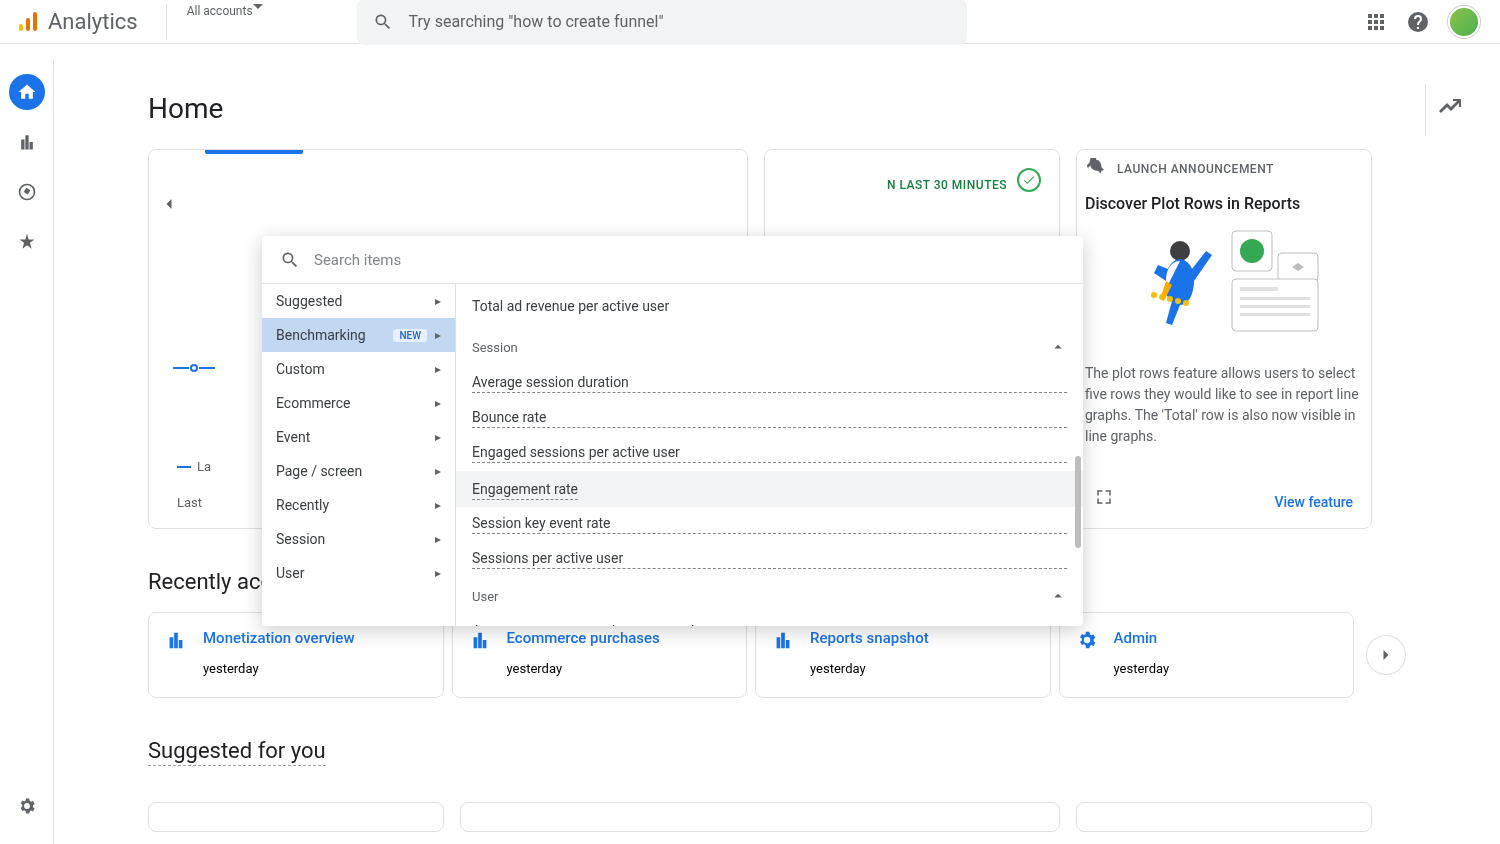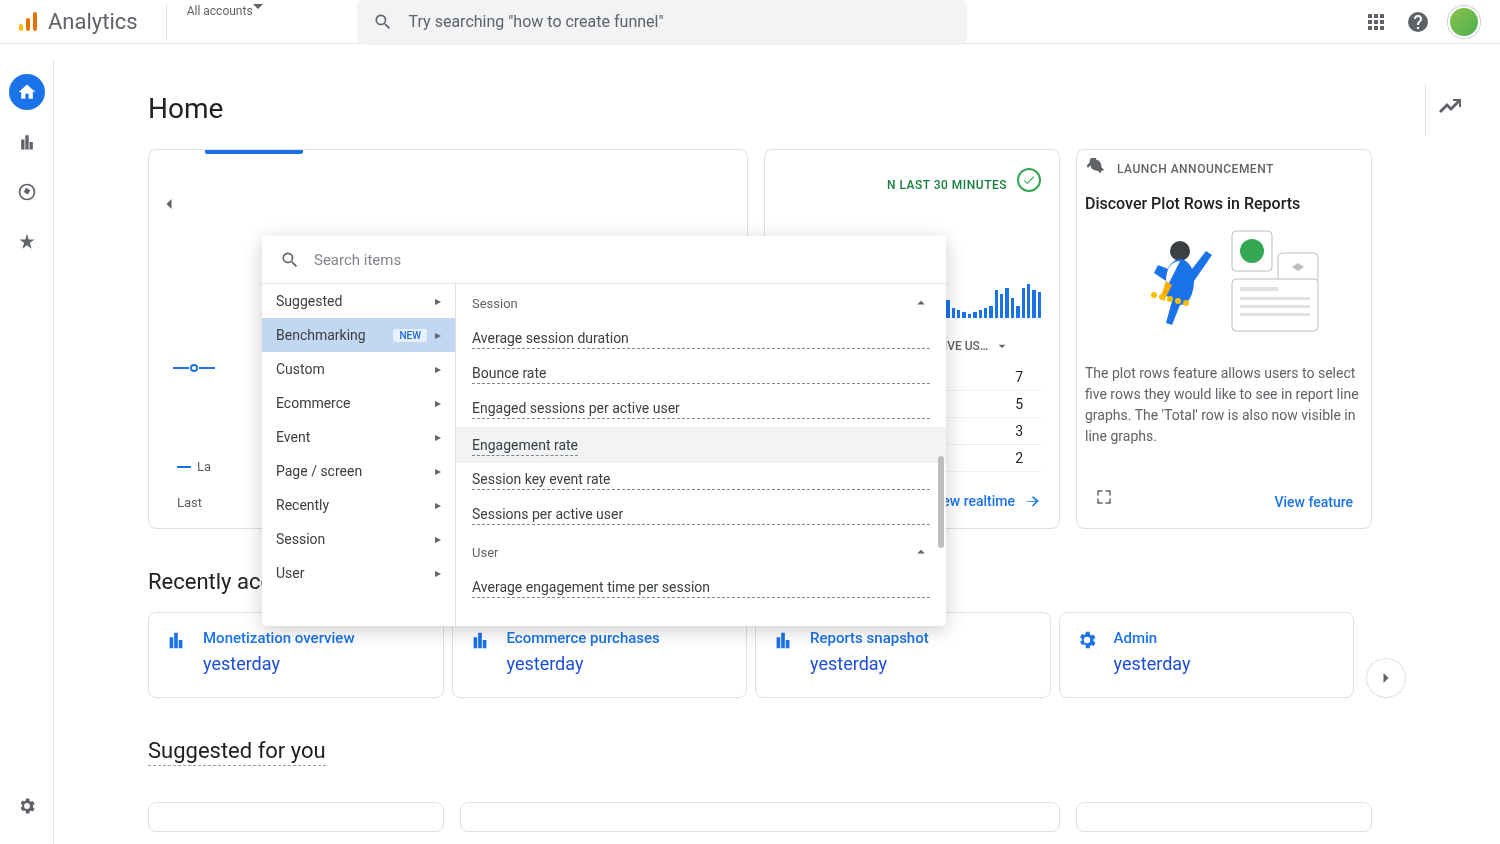--- a/index.html
+++ b/index.html
@@ -53,34 +53,34 @@
 .card3{width:296px;height:380px;padding:8px}
 .launch-head{display:flex;align-items:center;gap:10px;font-size:12px;font-weight:500;color:#5f6368;letter-spacing:.5px}
 .launch-head svg{width:22px;height:22px;fill:#5f6368}
 .c3-title{font-size:16px;font-weight:500;margin-top:14px;color:#202124}
 .c3-illus{height:130px;display:flex;align-items:center;justify-content:center;margin-top:10px;position:relative}
 .c3-desc{font-size:14px;color:#5f6368;line-height:1.5;margin-top:10px}
 .expand-ic{position:absolute;bottom:18px;left:18px}
 .expand-ic svg{width:18px;height:18px;fill:#5f6368}
 .section-h{font-size:22px;font-weight:400;margin-top:40px;margin-bottom:18px}
 .section-h.dotted{border-bottom:1px dashed #9aa0a6;display:inline-block;padding-bottom:2px}
-.ra-row{display:flex;gap:8px;align-items:flex-end}
+.ra-row{display:flex;gap:8px;align-items:center}
 .ra-card{width:296px;height:86px;border:1px solid #e0e0e0;border-radius:8px;padding:16px;display:flex;gap:16px;align-items:flex-start;cursor:pointer}
 .ra-card svg{width:22px;height:22px;flex-shrink:0}
 .ra-title{font-size:15px;font-weight:500;color:#1a73e8}
-.ra-sub{font-size:18px;color:#1d4ed8;margin-top:6px}
+.ra-sub{font-size:13px;color:#000000;margin-top:14px}
 .next-btn{width:40px;height:40px;border-radius:50%;border:1px solid #e0e0e0;display:flex;align-items:center;justify-content:center;background:#fff;cursor:pointer;margin-left:4px}
 .next-btn svg{width:20px;height:20px;fill:#5f6368}
 .sfy-row{display:flex;gap:16px;margin-top:18px}
 .sfy-card{border:1px solid #e0e0e0;border-radius:8px;height:30px}
 .sfy-card.w1{width:296px}
 .sfy-card.w2{width:600px}
 
 
-.popover{position:absolute;left:262px;top:236px;width:684px;height:390px;background:#fff;box-shadow:0 4px 20px rgba(0,0,0,.2);border-radius:4px;z-index:100;display:flex;flex-direction:column;overflow:hidden}
+.popover{position:absolute;left:262px;top:236px;width:821px;height:390px;background:#fff;box-shadow:0 4px 20px rgba(0,0,0,.2);border-radius:4px;z-index:100;display:flex;flex-direction:column;overflow:hidden}
 .po-search{height:48px;display:flex;align-items:center;gap:14px;padding:0 18px;border-bottom:1px solid #e0e0e0}
 .po-search input{border:none;outline:none;font-size:15px;flex:1;color:#202124}
 .po-search input::placeholder{color:#80868b}
 .po-body{flex:1;display:flex;overflow:hidden}
 .po-left{width:194px;border-right:1px solid #e0e0e0}
 .cat{height:34px;display:flex;align-items:center;padding:0 14px;font-size:14px;color:#3c4043;cursor:pointer;justify-content:space-between}
 .cat.sel{background:#c2d7f2}
 .cat .chev{font-size:12px;color:#5f6368}
 .cat .new{font-size:10px;background:#e8f0fe;color:#1967d2;padding:1px 6px;border-radius:3px;margin-left:auto;margin-right:8px;font-weight:500}
 .po-right{flex:1;overflow-y:auto;position:relative}
@@ -379,20 +379,21 @@
           <span class="chev">▸</span>
         </div>
         <div class="cat">
           <span>User</span>
           <span class="chev">▸</span>
         </div>
       </div>
     <div class="po-right">
       <div class="po-scroll-thumb"></div>
       <div class="po-right-inner" id="po-right">
+          <div class="po-item" style="padding: 14px 16px;">Total ad revenue per active user</div>
           <div class="po-group">
             <span>Session</span>
             <svg viewBox="0 0 24 24">
               <path d="M7 14l5-5 5 5z"></path>
             </svg>
           </div>
           <div class="po-item under">Average session duration</div>
           <div class="po-item under">Bounce rate</div>
           <div class="po-item under">Engaged sessions per active user</div>
           <div class="po-item hov"><span style="border-bottom: 1px dashed rgb(128, 134, 139); padding-bottom: 2px;">Engagement rate</span></div>

